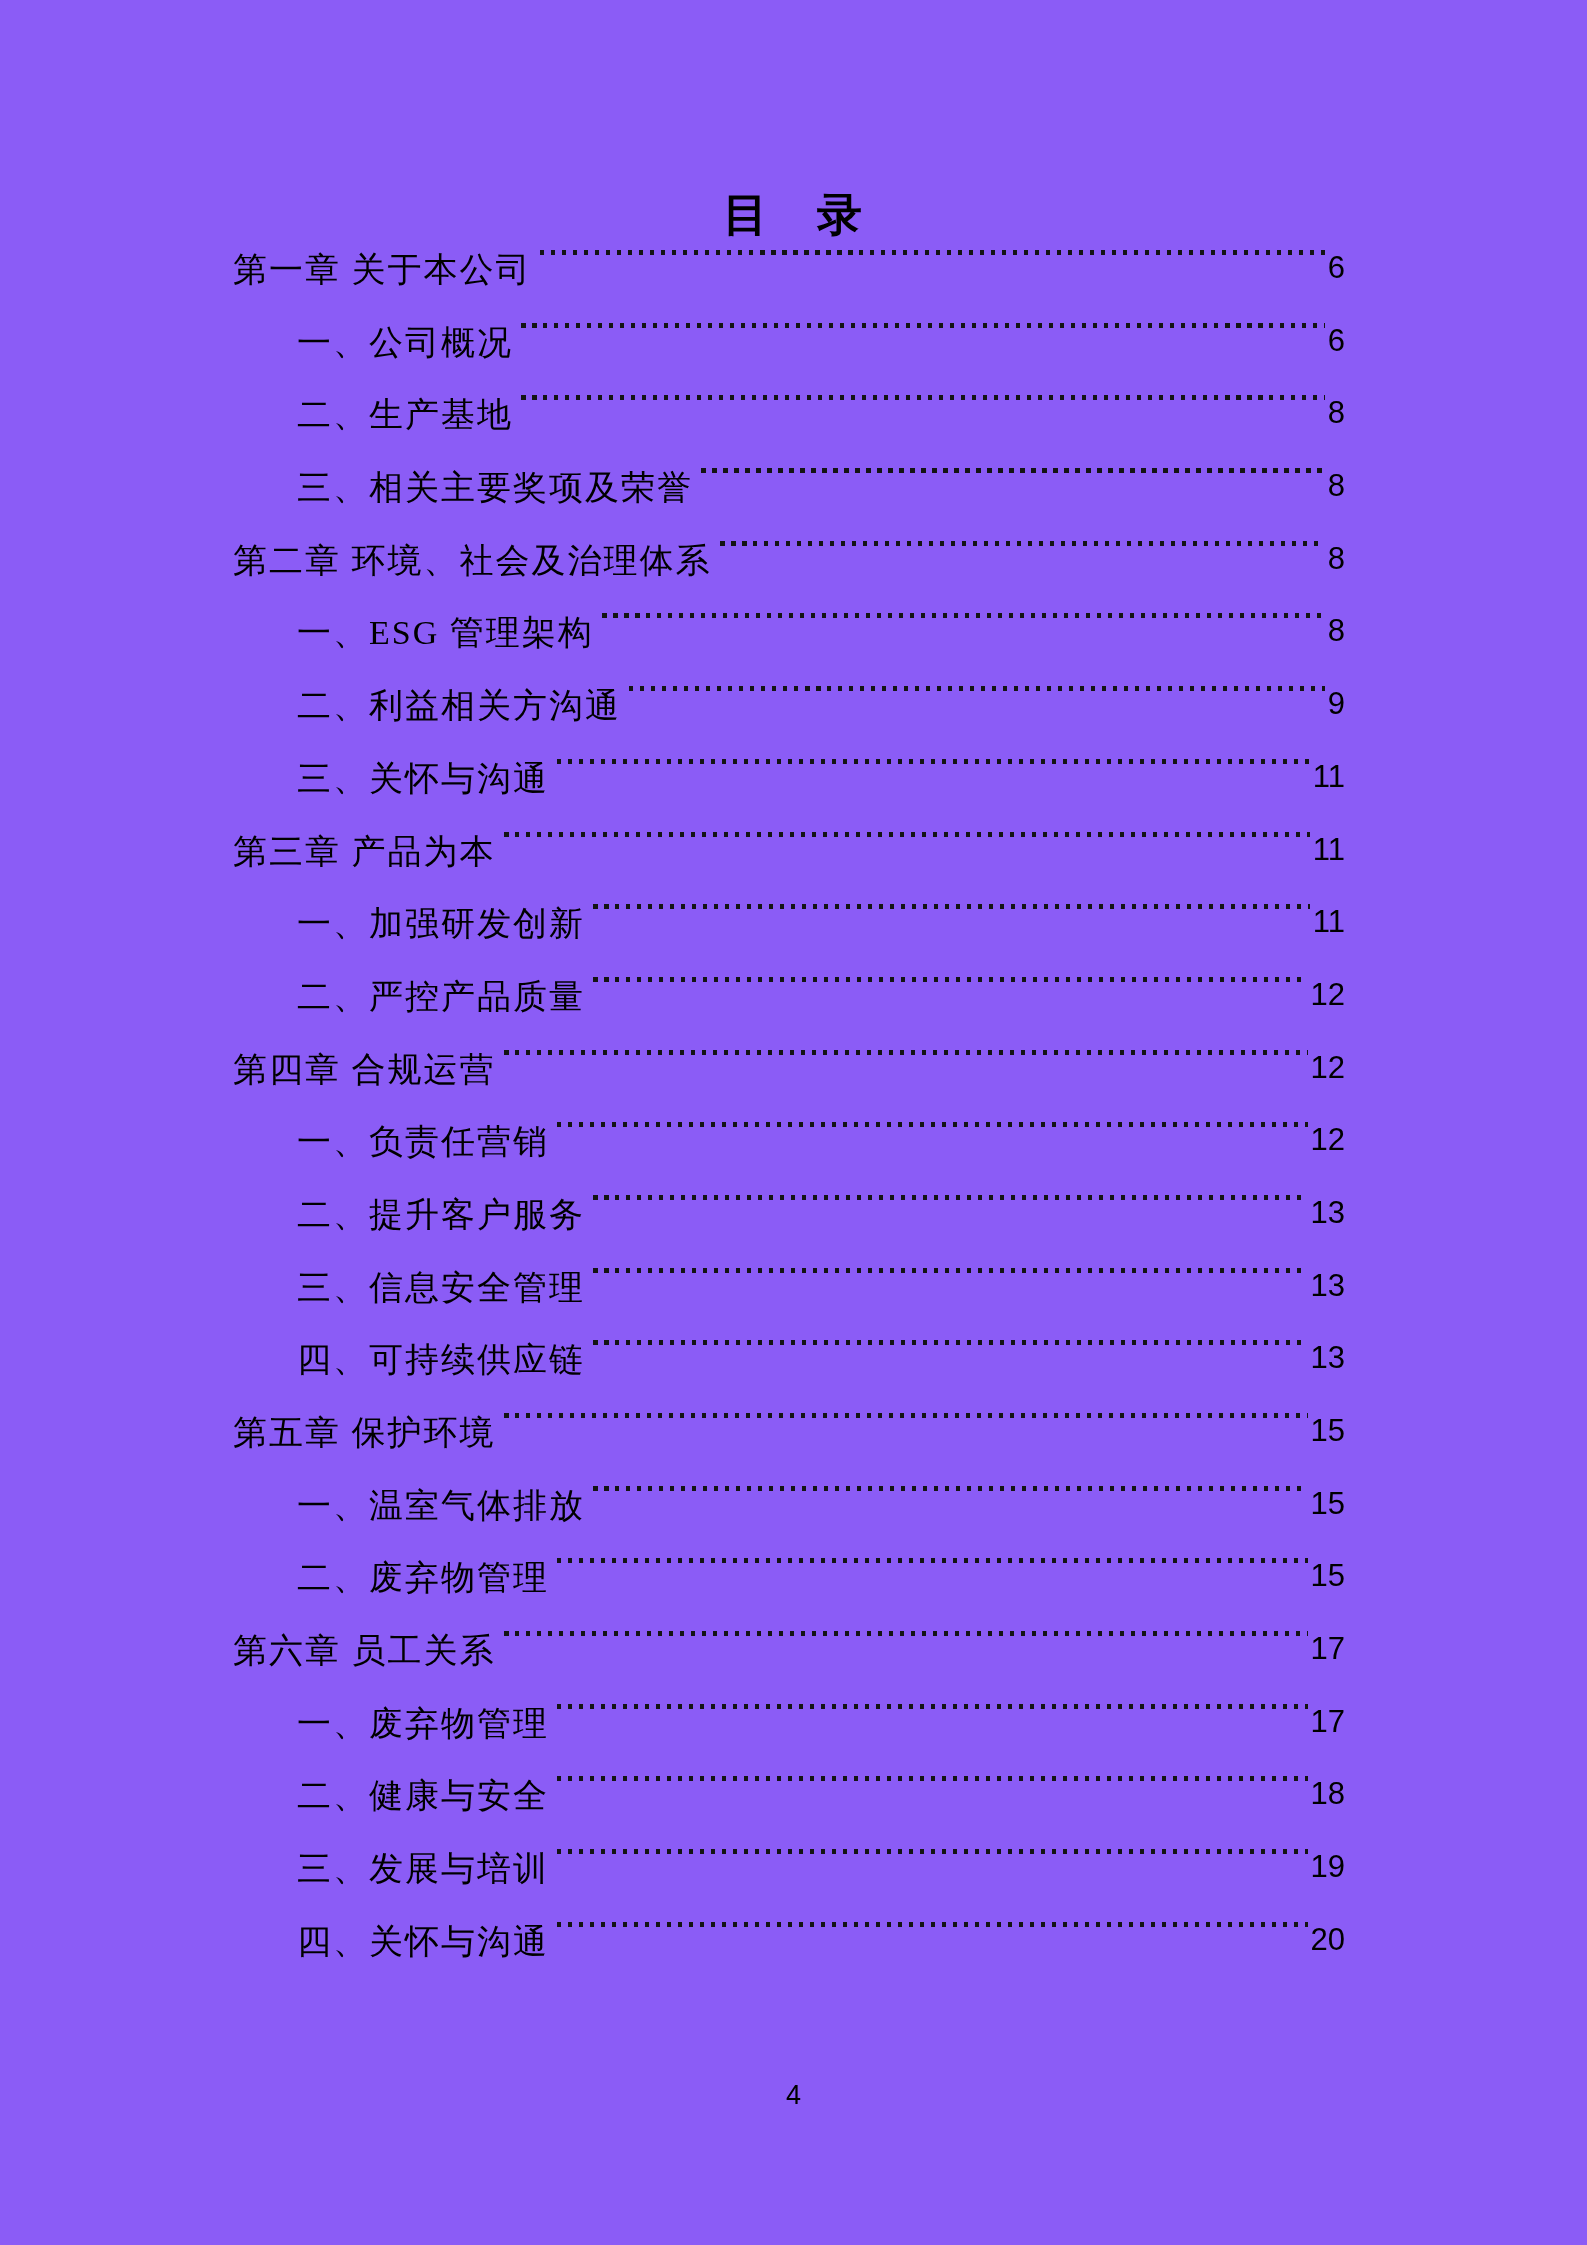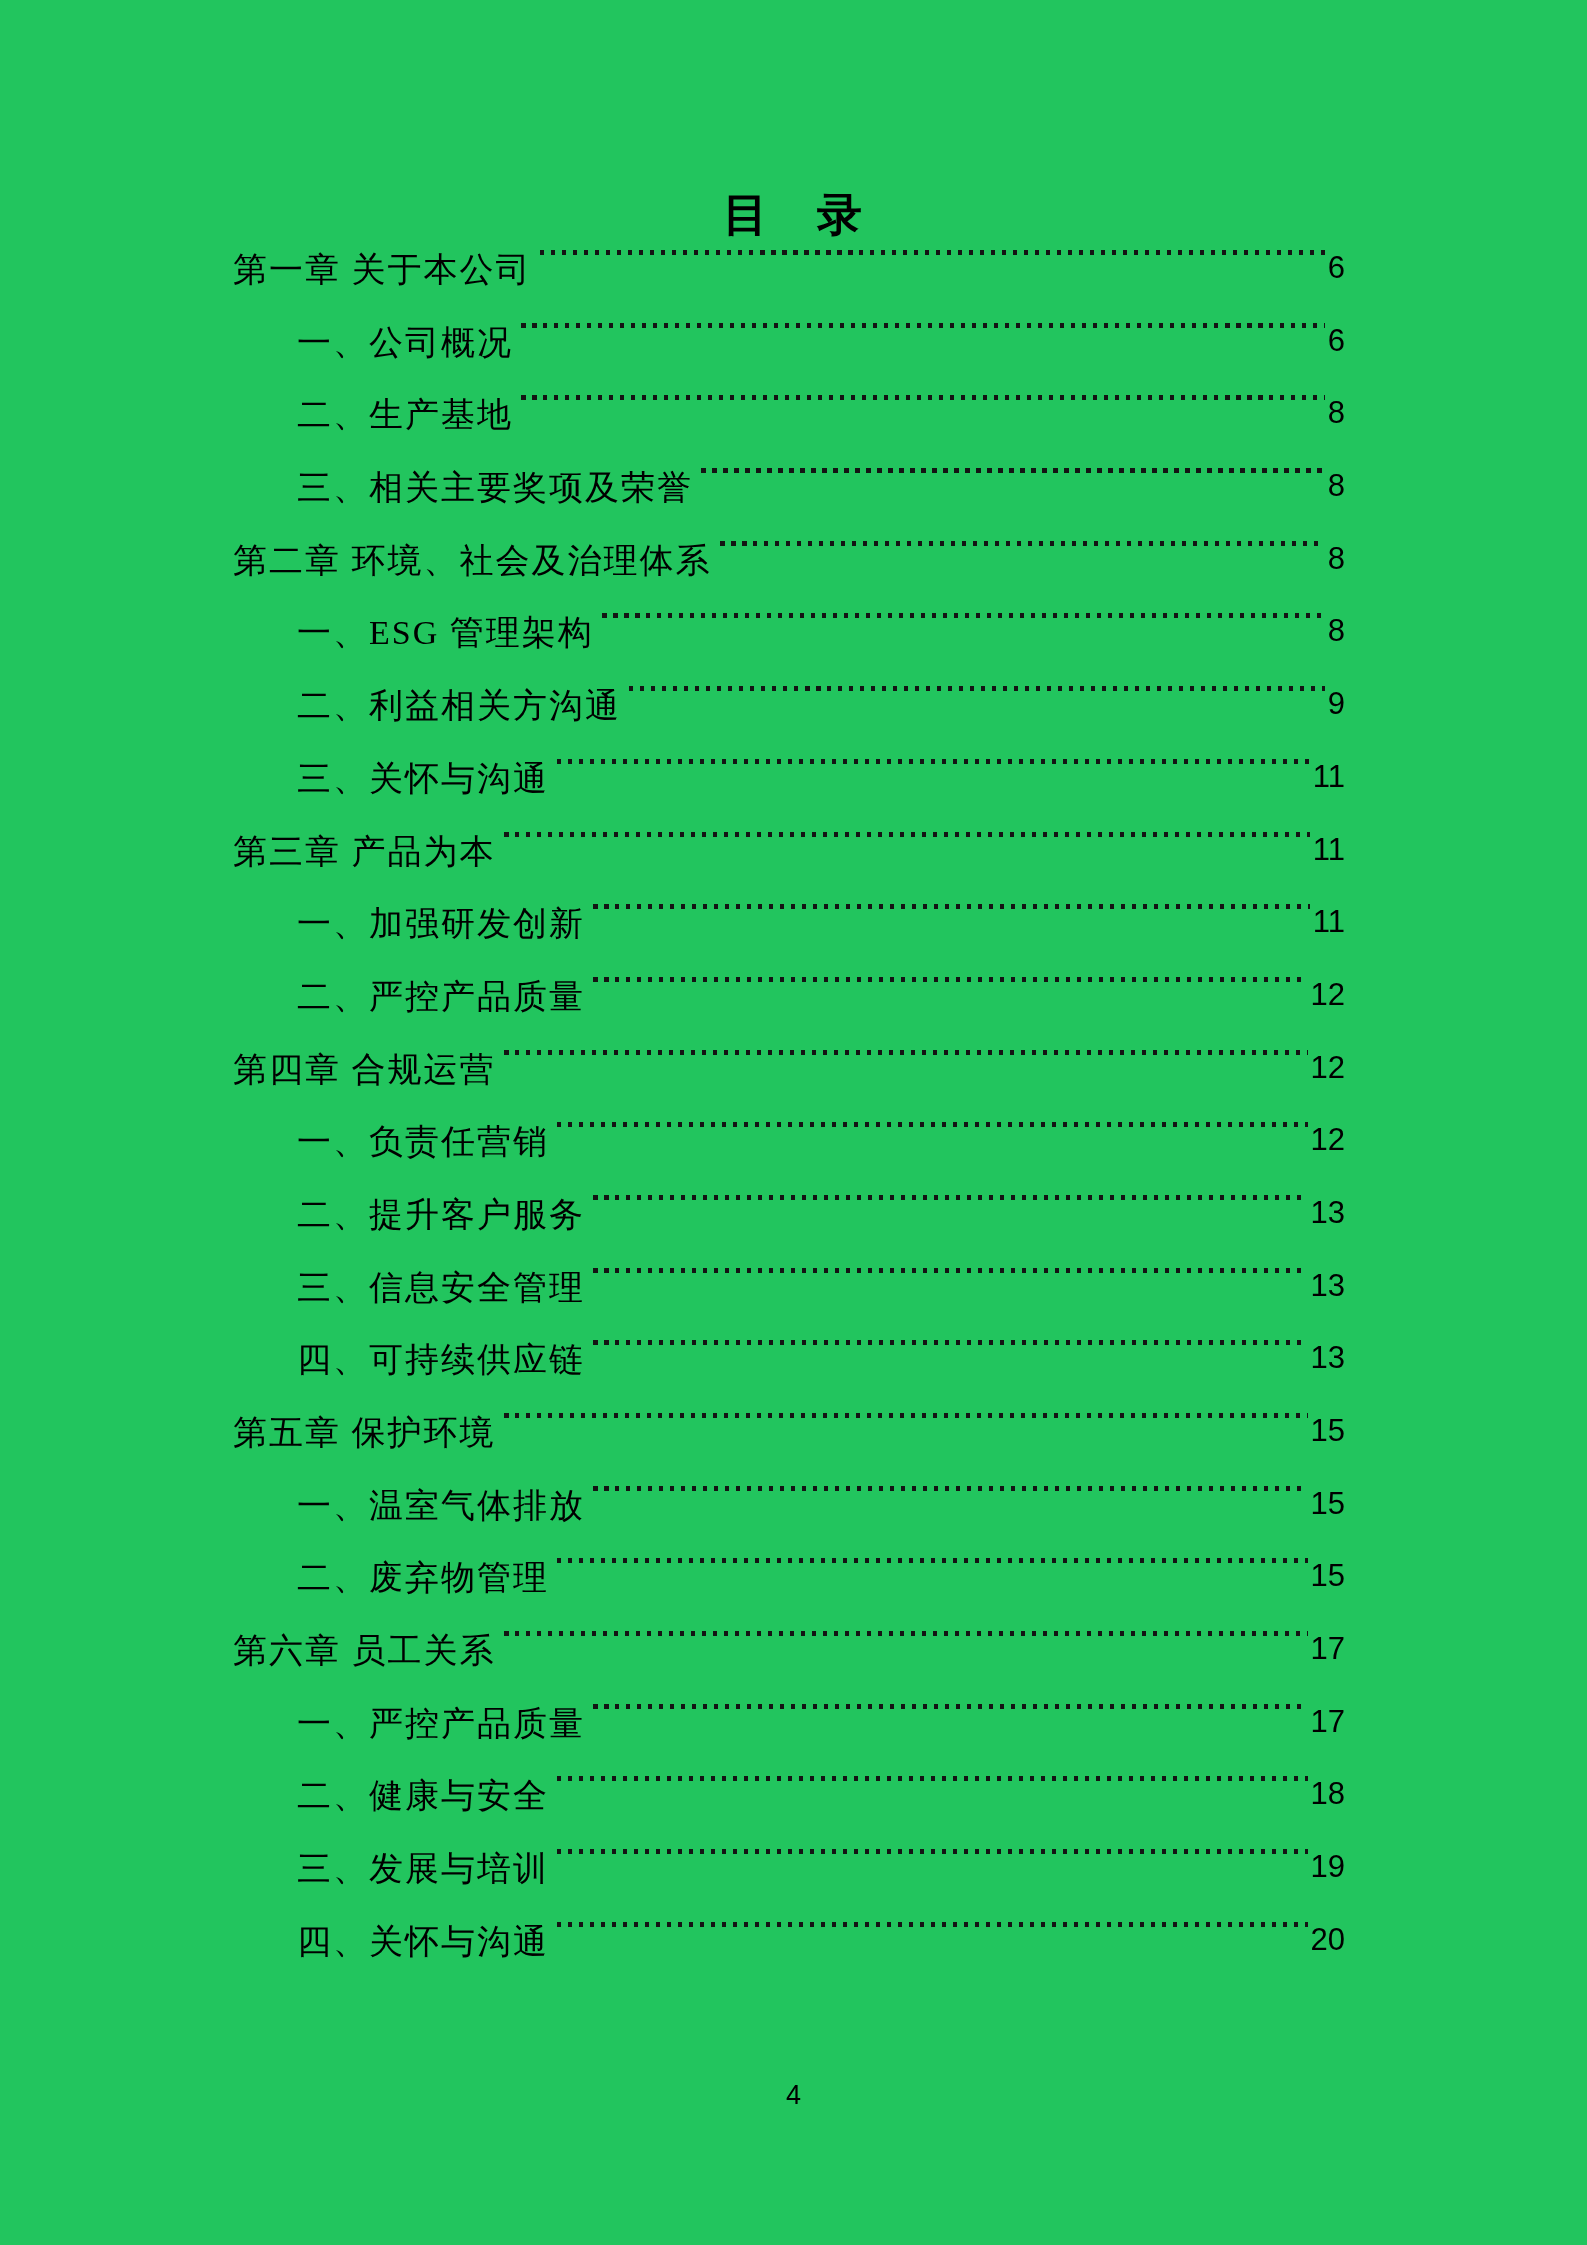--- a/index.html
+++ b/index.html
@@ -4,21 +4,21 @@
 <style>
   html, body {
     margin: 0;
     padding: 0;
     background: #ffffff;
   }
   .page {
     position: relative;
     width: 1587px;
     height: 2245px;
-    background: #22c55e;
+    background: #8b5cf6;
     color: #000000;
     font-family: "Liberation Serif", serif;
     overflow: hidden;
   }
   .doc-title {
     position: absolute;
     top: 193px;
     left: 0;
     width: 100%;
     text-align: center;
@@ -178,21 +178,21 @@
     <span class="toc-entry-label">二、废弃物管理</span>
     <span class="toc-leader"></span>
     <span class="toc-entry-page">15</span>
   </div>
       <div class="toc-row level-1">
     <span class="toc-entry-label">第六章 员工关系</span>
     <span class="toc-leader"></span>
     <span class="toc-entry-page">17</span>
   </div>
       <div class="toc-row level-2">
-    <span class="toc-entry-label">一、严控产品质量</span>
+    <span class="toc-entry-label">一、废弃物管理</span>
     <span class="toc-leader"></span>
     <span class="toc-entry-page">17</span>
   </div>
       <div class="toc-row level-2">
     <span class="toc-entry-label">二、健康与安全</span>
     <span class="toc-leader"></span>
     <span class="toc-entry-page">18</span>
   </div>
       <div class="toc-row level-2">
     <span class="toc-entry-label">三、发展与培训</span>

